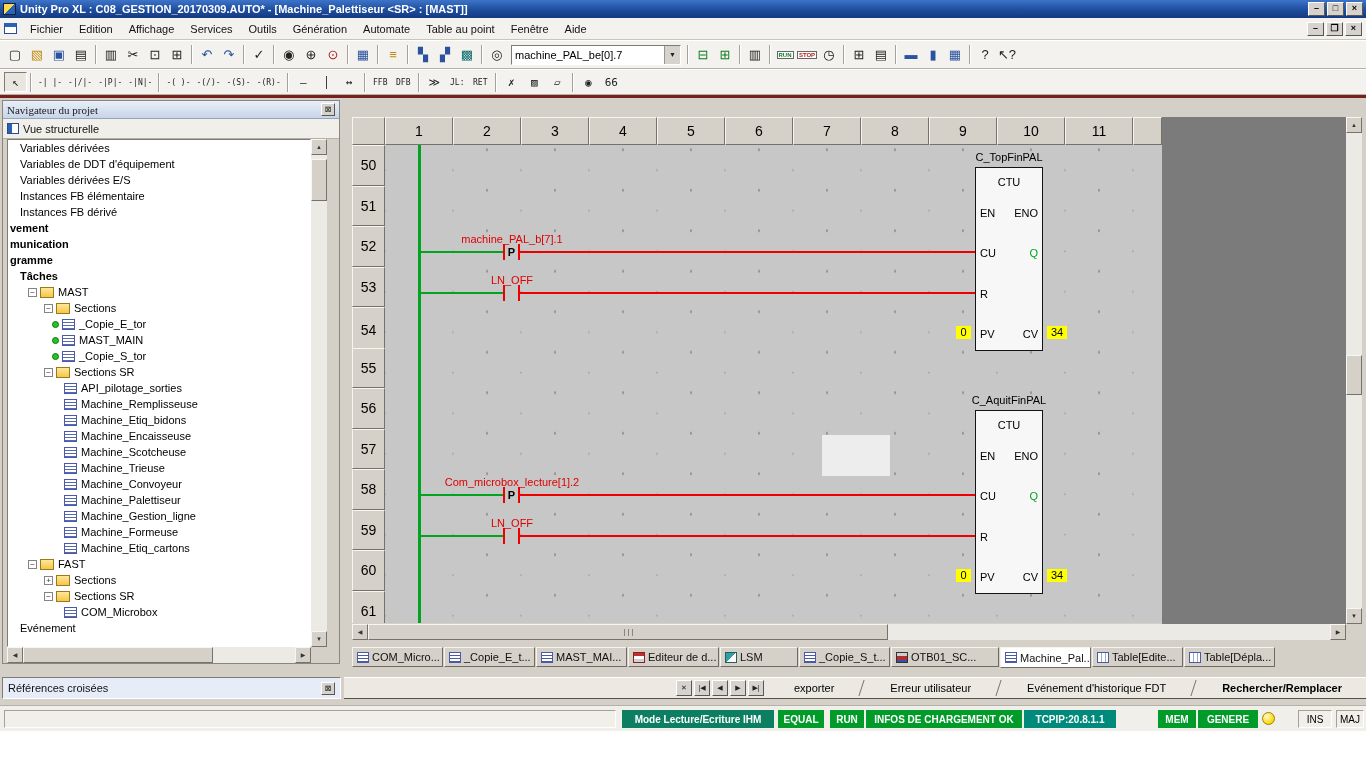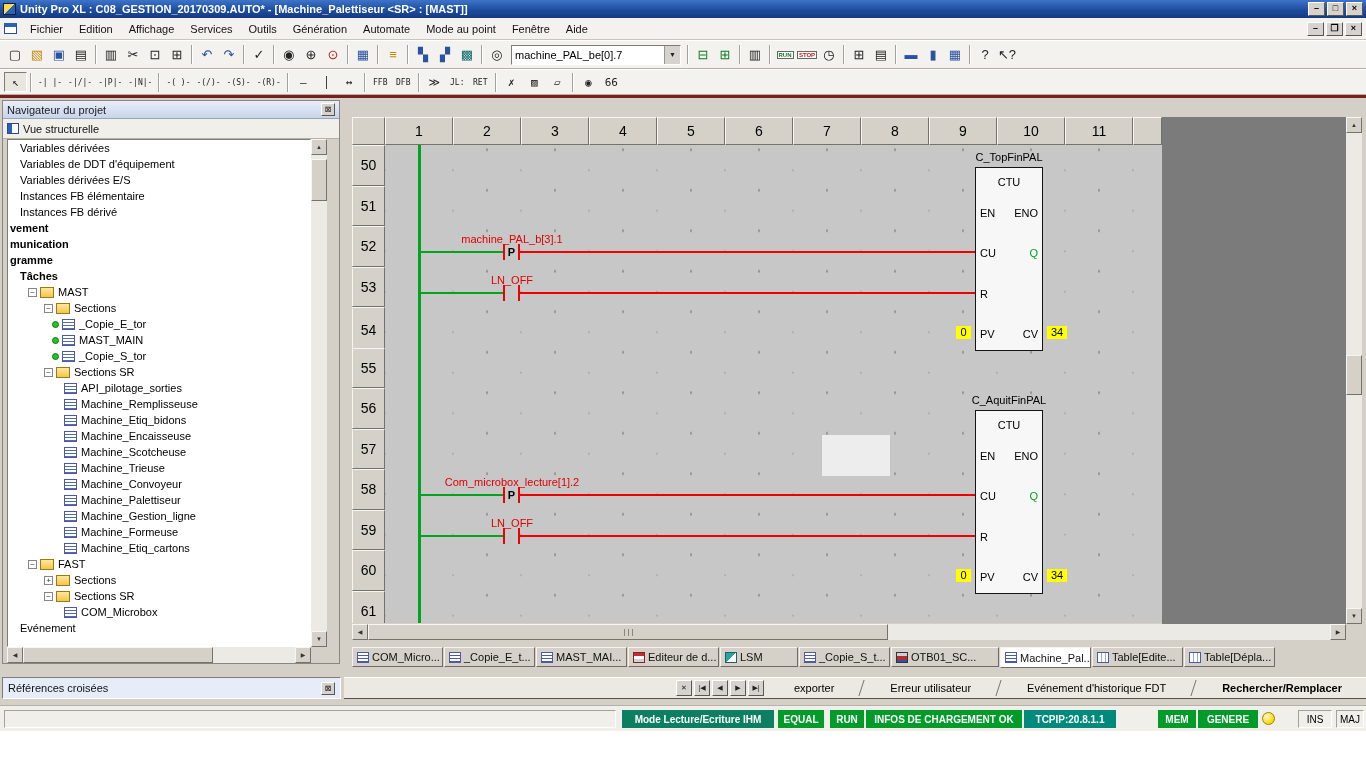--- a/index.html
+++ b/index.html
@@ -37,21 +37,21 @@
 .combo{display:flex;height:20px;width:170px;border:1px solid;border-color:#807c74 #fff #fff #807c74;background:#fff;margin:0 3px;flex:none;}
 .combo input{border:none;outline:none;flex:1;font-size:11px;font-family:"Liberation Sans",sans-serif;padding:0 3px;background:#fff;color:#000;}
 .combo-btn{width:16px;background:#d6d3ce;border-left:1px solid #9a968e;font-size:7px;display:flex;align-items:center;justify-content:center;color:#222;}
 #redline{left:0;top:95px;width:1366px;height:3px;background:#78201d;}
 #workspace-bg{left:0;top:98px;width:1366px;height:633px;background:#d4d0c8;}
 
 
 #navigator{left:2px;top:100px;width:338px;height:564px;background:#d4d0c8;border:1px solid #8a867e;}
 #navigator > div{position:absolute;}
 #nav-header{left:0;top:0;width:336px;height:18px;background:linear-gradient(180deg,#e9eff9,#c7d4e9);border-bottom:1px solid #98a4bb;display:flex;align-items:center;font-size:11px;color:#1a1a1a;padding:0 4px;}
-#nav-header span:first-child{flex:1;}
+#nav-header span:first-child{flex:1;font-family:Liberation Serif, serif;}
 .nav-close{width:14px;height:13px;background:#d6d3ce;border:1px solid;border-color:#fff #5a5752 #5a5752 #fff;font-size:8px;line-height:11px;text-align:center;}
 #nav-viewtab{left:0;top:18px;width:336px;height:20px;background:#f1efe9;border-bottom:1px solid #b5b1a9;display:flex;align-items:center;font-size:11px;padding:0 4px;color:#111;}
 .sv-icon{width:12px;height:11px;margin-right:4px;background:linear-gradient(90deg,#2a62b8 0 4px,#fff 4px),linear-gradient(180deg,#9ab 0 3px,#fff 0);border:1px solid #2a4a8a;}
 #tree{left:4px;top:38px;width:304px;height:508px;background:#fff;border:1px solid;border-color:#807c74 #fff #fff #807c74;overflow:hidden;font-size:11px;}
 .tree-row{display:flex;align-items:center;height:16px;white-space:nowrap;}
 .tree-label{color:#000;}
 .expander{width:9px;height:9px;border:1px solid #848484;background:#fff;font-size:8px;line-height:7px;text-align:center;margin-right:3px;flex:none;color:#333;}
 .t-folder{width:14px;height:11px;background:linear-gradient(180deg,#ffe69a,#f5c648);border:1px solid #9c7a1c;margin-right:4px;flex:none;}
 .t-ld{width:13px;height:11px;background:linear-gradient(180deg,#fff 0 2px,#5a6ab0 2px 3px,#fff 3px 5px,#5a6ab0 5px 6px,#fff 6px 8px,#5a6ab0 8px 9px,#fff 9px);border:1px solid #4a5aa8;margin-right:4px;flex:none;}
 .run-dot{width:7px;height:7px;border-radius:50%;background:#25c425;border:1px solid #0a7a0a;margin-right:3px;flex:none;}
@@ -139,21 +139,21 @@
   <div id="menubar">
     <span class="child-icon"></span>
     <span id="menu-items">
         <div class="menu-item">Fichier</div>
         <div class="menu-item">Edition</div>
         <div class="menu-item">Affichage</div>
         <div class="menu-item">Services</div>
         <div class="menu-item">Outils</div>
         <div class="menu-item">Génération</div>
         <div class="menu-item">Automate</div>
-        <div class="menu-item">Mode au point</div>
+        <div class="menu-item">Table au point</div>
         <div class="menu-item">Fenêtre</div>
         <div class="menu-item">Aide</div>
       </span>
     <span id="mdi-buttons">
         <div class="win-btn">–</div>
         <div class="win-btn">❐</div>
         <div class="win-btn">×</div>
       </span>
   </div>
 
@@ -529,21 +529,21 @@
       <div class="hdr" style="left: 0px; top: 405px; width: 33px; height: 40.5px;">60</div>
       <div class="hdr" style="left: 0px; top: 445.5px; width: 33px; height: 40.5px;">61</div>
     </div>
   <div id="ed-grid">
       <div class="rail" style="left: 33px; top: 0px; width: 3px; height: 478px;"></div>
       <div class="wire-g" style="left: 36px; top: 106px; width: 84px; height: 2px;"></div>
       <div class="cbar" style="left: 118px; top: 99px; width: 2px; height: 16px;"></div>
       <div class="cbar" style="left: 133px; top: 99px; width: 2px; height: 16px;"></div>
       <div class="edge-letter" style="left: 119px; top: 100px; width: 15px; height: 14px;">P</div>
       <div class="wire-r" style="left: 135px; top: 106px; width: 455px; height: 2px;"></div>
-      <div class="var-label" style="left: -34px; top: 88px; width: 322px; height: 13px;">machine_PAL_b[3].1</div>
+      <div class="var-label" style="left: -34px; top: 88px; width: 322px; height: 13px;">machine_PAL_b[7].1</div>
       <div class="wire-g" style="left: 36px; top: 146.5px; width: 84px; height: 2px;"></div>
       <div class="cbar" style="left: 118px; top: 139.5px; width: 2px; height: 16px;"></div>
       <div class="cbar" style="left: 133px; top: 139.5px; width: 2px; height: 16px;"></div>
       <div class="wire-r" style="left: 135px; top: 146.5px; width: 455px; height: 2px;"></div>
       <div class="var-label" style="left: -34px; top: 128.5px; width: 322px; height: 13px;">LN_OFF</div>
       <div class="wire-g" style="left: 36px; top: 349px; width: 84px; height: 2px;"></div>
       <div class="cbar" style="left: 118px; top: 342px; width: 2px; height: 16px;"></div>
       <div class="cbar" style="left: 133px; top: 342px; width: 2px; height: 16px;"></div>
       <div class="edge-letter" style="left: 119px; top: 343px; width: 15px; height: 14px;">P</div>
       <div class="wire-r" style="left: 135px; top: 349px; width: 455px; height: 2px;"></div>

